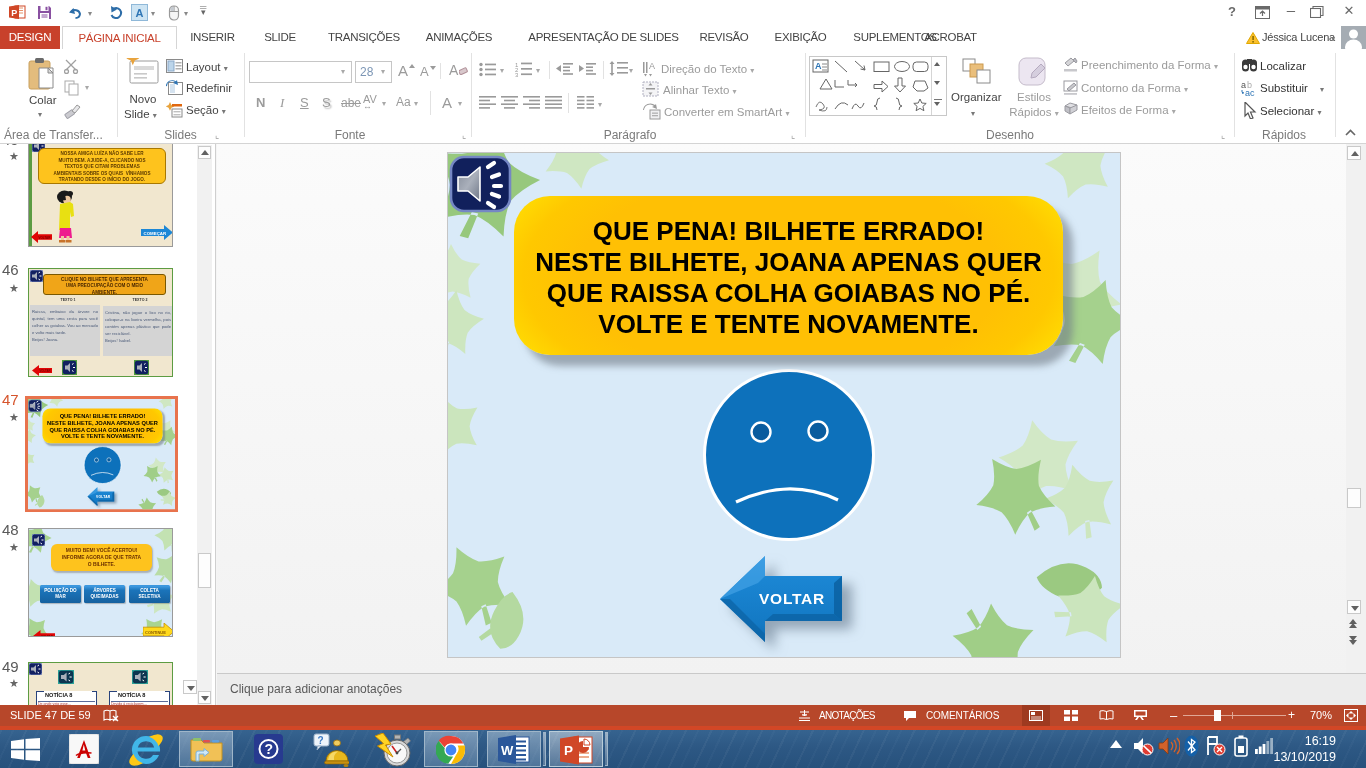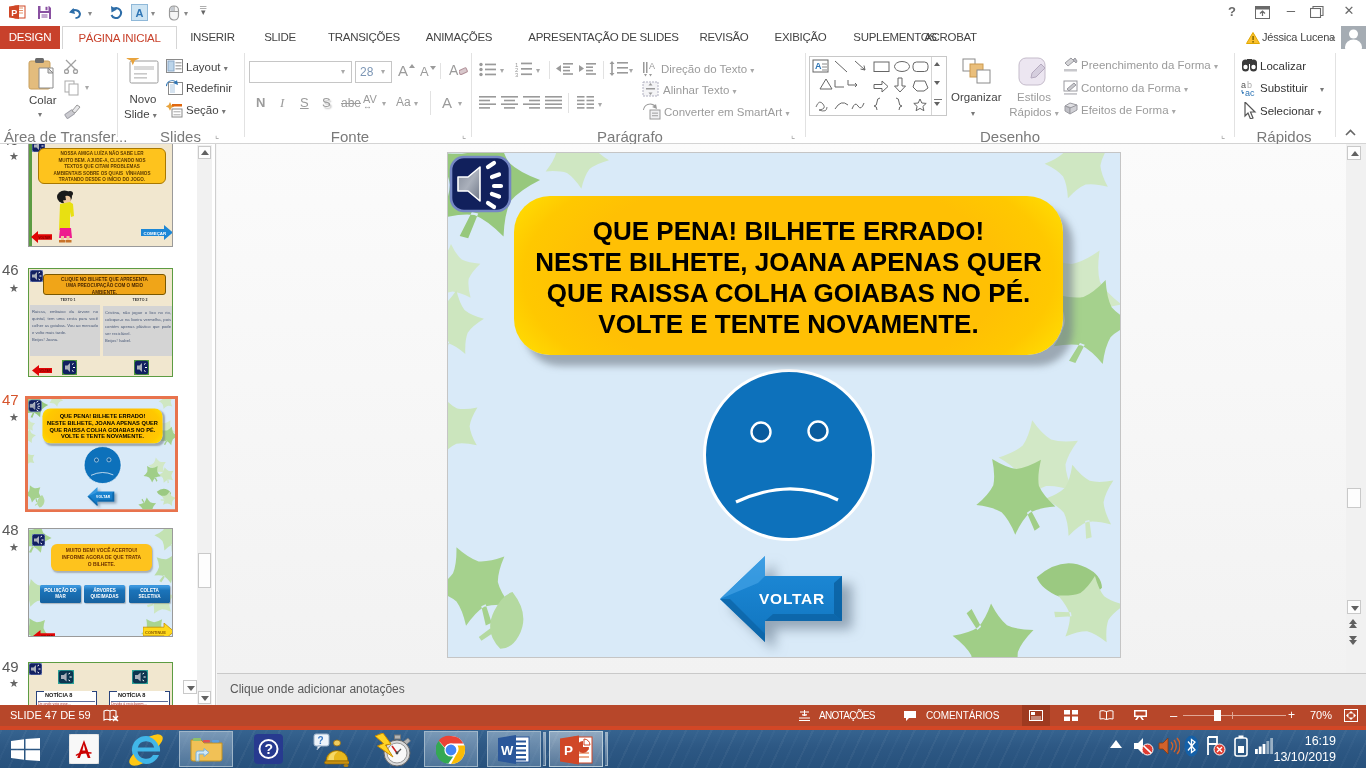--- a/index.html
+++ b/index.html
@@ -15,21 +15,21 @@
 
 
 #tabrow { position:absolute; left:0; top:26px; width:1366px; height:23px; background:#fff; }
 .tab { position:absolute; top:0; height:23px; line-height:23px; font-size:11.5px; color:#444; text-align:center; letter-spacing:-0.3px; }
 #tab-arquivo { left:0; width:60px; background:#c8412b; color:#fff; }
 #tab-active { background:#fff; color:#c8412b; border:1px solid #d5d5d5; border-bottom:none; }
 
 
 #ribbon { position:absolute; left:0; top:49px; width:1366px; height:95px; background:#fff; border-bottom:1px solid #d4d4d4; }
 .gsep { position:absolute; top:4px; height:84px; width:1px; background:#e2e2e2; }
-.glabel { position:absolute; top:79px; font-size:15px; color:#7a7a7a; text-align:center; }
+.glabel { position:absolute; top:79px; font-size:12px; color:#7a7a7a; text-align:center; }
 .launcher { position:absolute; top:81px; font-size:9px; color:#9a9a9a; }
 .ricon { position:absolute; }
 .rtext { position:absolute; font-size:11.5px; color:#444; white-space:nowrap; }
 .rtext.dis { color:#9b9b9b; }
 .darr { font-size:8px; color:#777; }
 .darr.dis { color:#a8a8a8; }
 
 
 #content { position:absolute; left:0; top:144px; width:1366px; height:561px; background:#f5f5f5; }
 #thumbpane { position:absolute; left:0; top:0; width:216px; height:561px; background:#fff; border-right:1px solid #cfcfcf; overflow:hidden; }
@@ -733,21 +733,21 @@
         </svg>
 
         <div style="position:absolute; left:66px; top:43px; width:549px; height:159px; border-radius:36px;
              background:radial-gradient(ellipse 62% 105% at 50% 50%, #ffc004 62%, #ffc800 78%, #ffdf03 92%, #fff100 100%);
              box-shadow:10px 11px 7px rgba(115,125,135,0.6);
              display:flex; align-items:center; justify-content:center; text-align:center; padding-top:5px;
              font-weight:bold; font-size:26px; line-height:31px; color:#000;">QUE PENA! BILHETE ERRADO!<br>NESTE BILHETE, JOANA APENAS QUER<br>QUE RAISSA COLHA GOIABAS NO PÉ.<br>VOLTE E TENTE NOVAMENTE.</div>
       </div>
     </div>
     <div id="notes">
-      <div id="notes-text">Clique onde adicionar anotações</div>
+      <div id="notes-text">Clique para adicionar anotações</div>
     </div>
 
     <div class="abs" style="left:1346px; top:0; width:20px; height:529px; background:#f1f1f1;">
       <div class="abs" style="left:1px; top:2px; width:14px; height:14px; background:#fdfdfd; border:1px solid #c9c9c9;">
           <div class="tri-up" style="left:2.5px; top:3.5px;"></div>
         </div>
       <div class="abs" style="left:1px; top:344px; width:14px; height:20px; background:#fdfdfd; border:1px solid #c9c9c9;"></div>
       <div class="abs" style="left:1px; top:456px; width:14px; height:14px; background:#fdfdfd; border:1px solid #c9c9c9;">
           <div class="tri-dn" style="left:2.5px; top:4.5px;"></div>
         </div>

